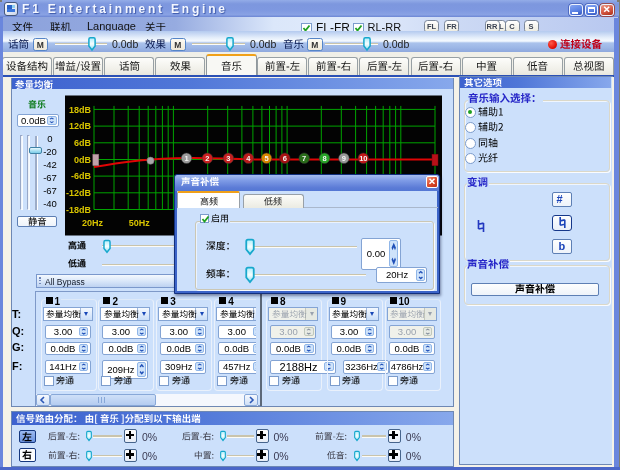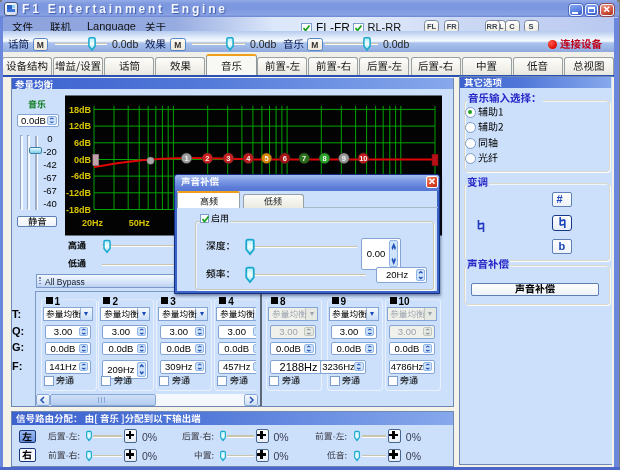--- a/index.html
+++ b/index.html
@@ -544,21 +544,21 @@
       </span>
     </div>
     <div class="spin" style="left:330.5px;top:341.5px;width:46.0px;height:13.5px;font-size:9.5px">
       <b>0.0dB</b>
       <span class="ar">
         <svg viewBox="0 0 10 14" preserveAspectRatio="none" style="position:absolute;left:0;top:0;width:100%;height:100%">
           <path d="M2.7 4.4 5 2.2 7.3 4.4 M2.7 9.6 5 11.8 7.3 9.6" stroke="#2050b8" stroke-width="1.8" fill="none"></path>
         </svg>
       </span>
     </div>
-    <div class="spin" style="left:320px;top:360.0px;width:46.0px;height:13.5px;font-size:9.5px">
+    <div class="spin" style="left:343px;top:360.0px;width:46.0px;height:13.5px;font-size:9.5px">
       <b>3236Hz</b>
       <span class="ar">
         <svg viewBox="0 0 10 14" preserveAspectRatio="none" style="position:absolute;left:0;top:0;width:100%;height:100%">
           <path d="M2.7 4.4 5 2.2 7.3 4.4 M2.7 9.6 5 11.8 7.3 9.6" stroke="#2050b8" stroke-width="1.8" fill="none"></path>
         </svg>
       </span>
     </div>
     <span class="chk" style="left:329.5px;top:375.8px;width:10px;height:10px"></span>
     <svg class="t " style="left:342.0px;top:376.3px" width="19" height="11" viewBox="0 0 19 11">
       <use href="#g22" fill="#000"></use>

